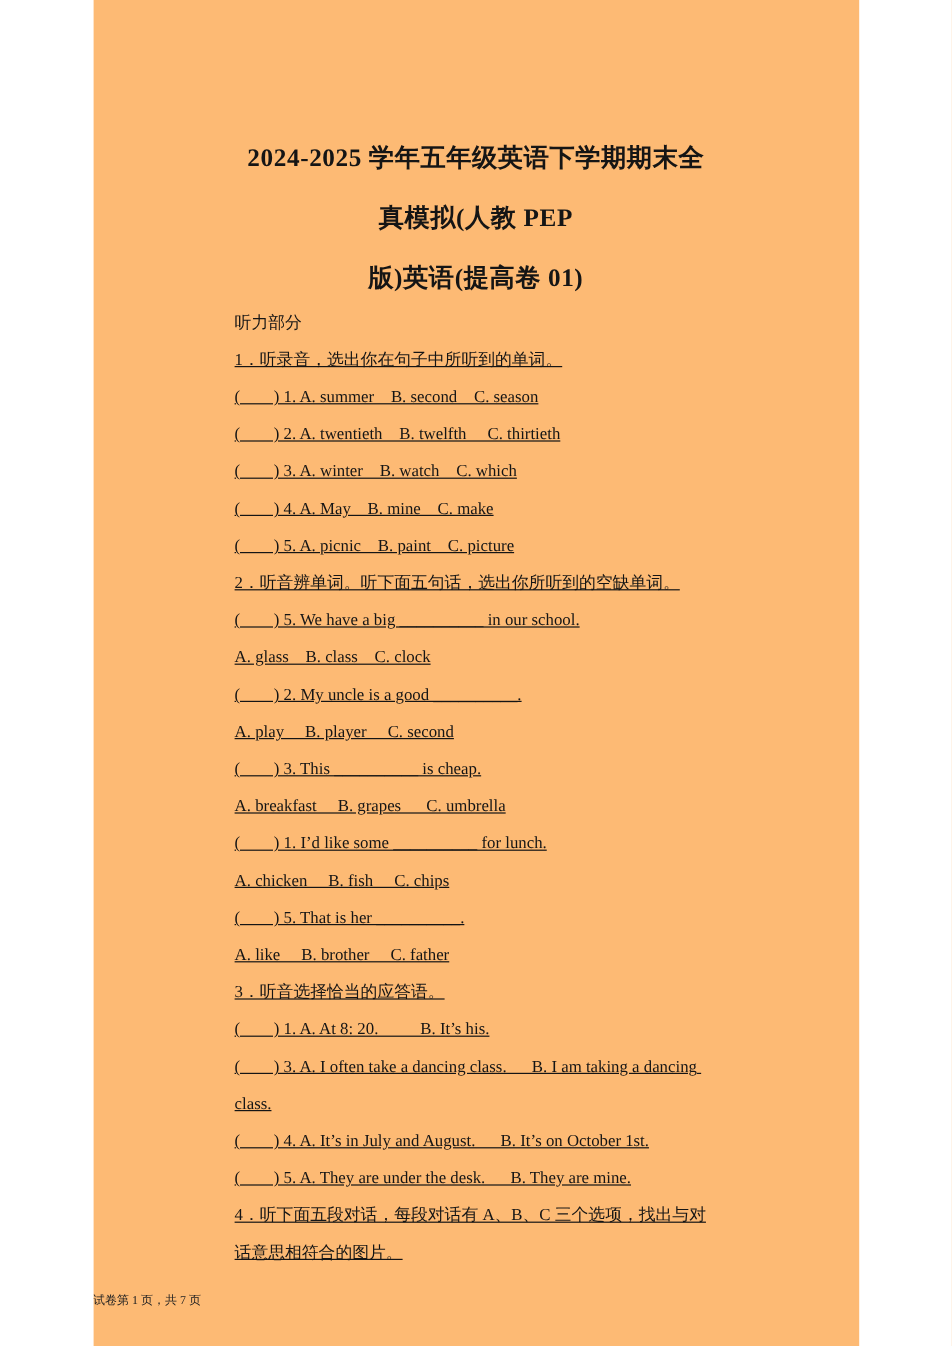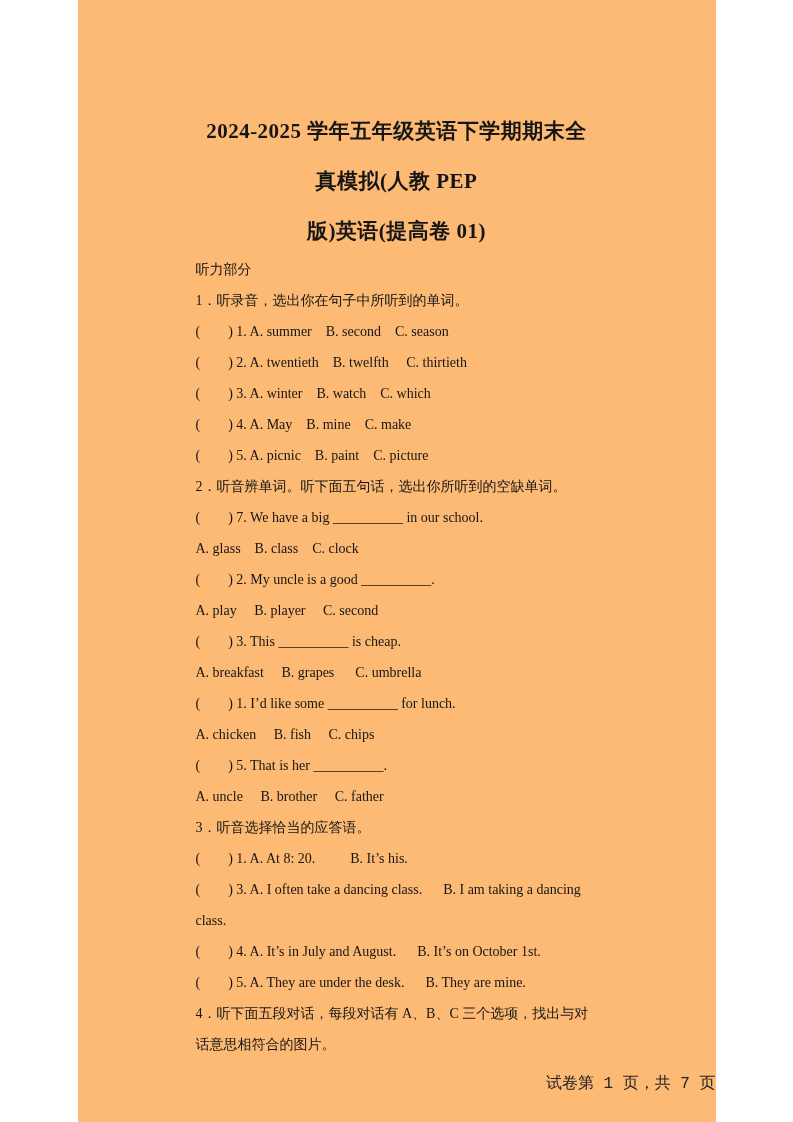--- a/index.html
+++ b/index.html
@@ -37,31 +37,31 @@
     font-size: 14px;
     line-height: 22px;
   }
   .body-lines {
     margin-top: 4px;
   }
   .body-line {
     font-size: 14px;
     line-height: 31px;
     white-space: pre-wrap;
+    text-decoration: underline;
   }
   .footer {
     position: absolute;
     left: 0;
     right: 0;
     bottom: 30px;
-    text-align: right;
-    font-size: 16px;
+    text-align: left;
+    font-size: 10px;
     line-height: 15px;
     color: #222222;
-    font-family: Liberation Mono, monospace;
   }
 </style>
 </head>
 <body>
 
 <div class="page">
 
   <h1 class="title">
     <span class="title-line">2024-2025 学年五年级英语下学期期末全真模拟(人教 PEP</span>
     <span class="title-line">版)英语(提高卷 01)</span>
@@ -70,30 +70,30 @@
   <div class="part-label">听力部分</div>
 
   <div class="body-lines">
     <div class="body-line">1．听录音，选出你在句子中所听到的单词。</div>
     <div class="body-line">(        ) 1. A. summer    B. second    C. season</div>
     <div class="body-line">(        ) 2. A. twentieth    B. twelfth     C. thirtieth</div>
     <div class="body-line">(        ) 3. A. winter    B. watch    C. which</div>
     <div class="body-line">(        ) 4. A. May    B. mine    C. make</div>
     <div class="body-line">(        ) 5. A. picnic    B. paint    C. picture</div>
     <div class="body-line">2．听音辨单词。听下面五句话，选出你所听到的空缺单词。</div>
-    <div class="body-line">(        ) 7. We have a big __________ in our school.</div>
+    <div class="body-line">(        ) 5. We have a big __________ in our school.</div>
     <div class="body-line">A. glass    B. class    C. clock</div>
     <div class="body-line">(        ) 2. My uncle is a good __________.</div>
     <div class="body-line">A. play     B. player     C. second</div>
     <div class="body-line">(        ) 3. This __________ is cheap.</div>
     <div class="body-line">A. breakfast     B. grapes      C. umbrella</div>
     <div class="body-line">(        ) 1. I’d like some __________ for lunch.</div>
     <div class="body-line">A. chicken     B. fish     C. chips</div>
     <div class="body-line">(        ) 5. That is her __________.</div>
-    <div class="body-line">A. uncle     B. brother     C. father</div>
+    <div class="body-line">A. like     B. brother     C. father</div>
     <div class="body-line">3．听音选择恰当的应答语。</div>
     <div class="body-line">(        ) 1. A. At 8: 20.          B. It’s his.</div>
     <div class="body-line">(        ) 3. A. I often take a dancing class.      B. I am taking a dancing class.</div>
     <div class="body-line">(        ) 4. A. It’s in July and August.      B. It’s on October 1st.</div>
     <div class="body-line">(        ) 5. A. They are under the desk.      B. They are mine.</div>
     <div class="body-line">4．听下面五段对话，每段对话有 A、B、C 三个选项，找出与对话意思相符合的图片。</div>
   </div>
 
   <div class="footer">试卷第 1 页，共 7 页</div>
 

